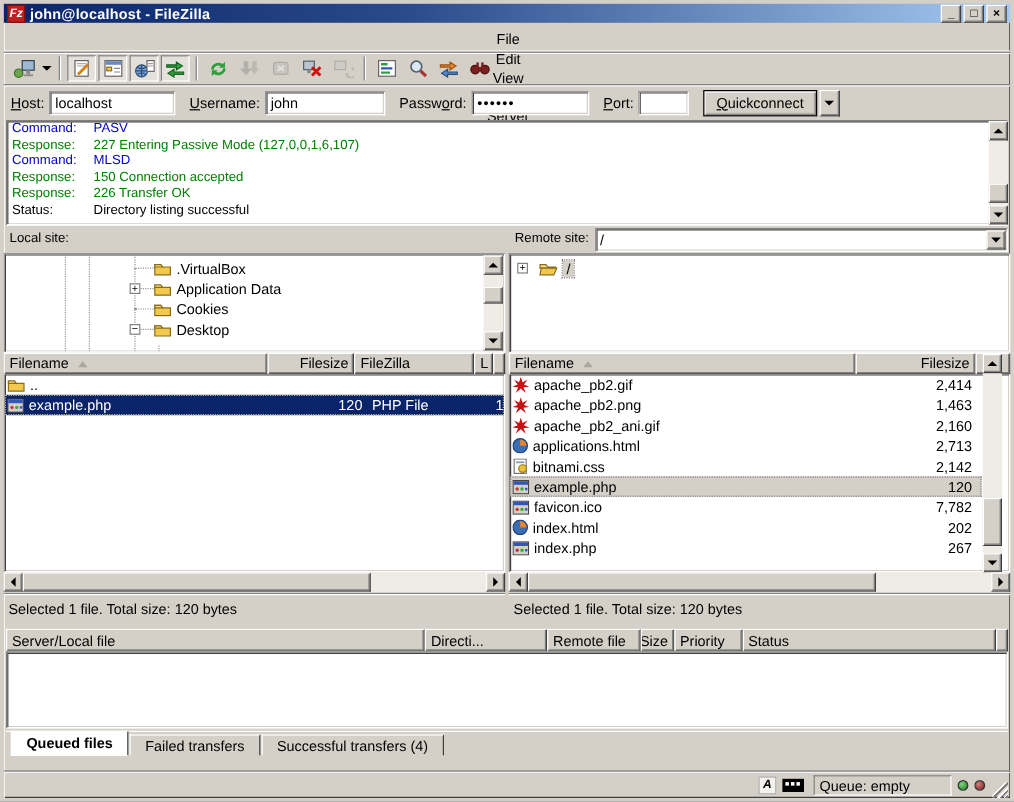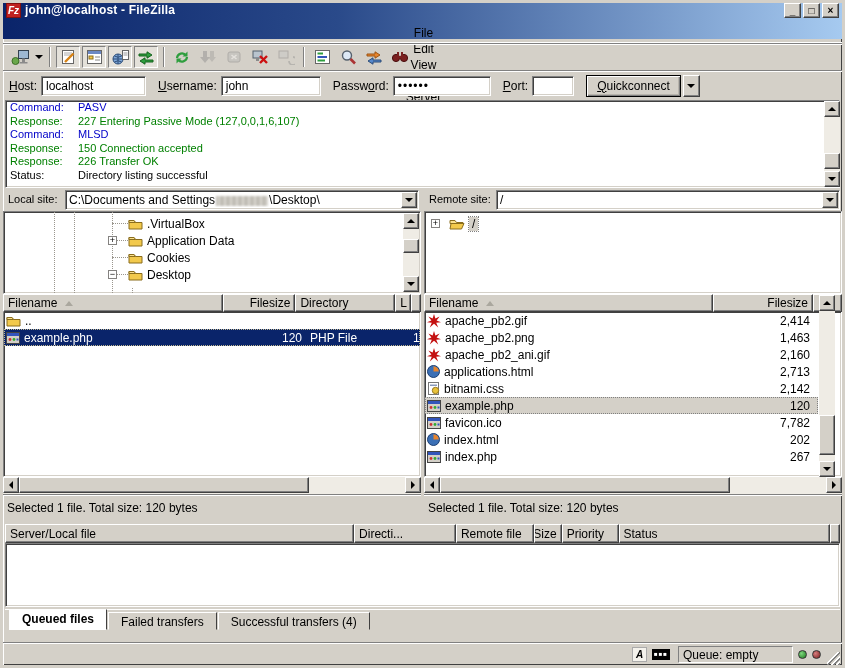--- a/index.html
+++ b/index.html
@@ -4,22 +4,22 @@
 <style>
   html,body{margin:0;padding:0;background:#808080;}
   *{box-sizing:border-box;font-family:"Liberation Sans",sans-serif;}
   .window{position:relative;width:845px;height:668px;background:#d4d0c8;
     border:3px solid #d4d0c8;box-shadow:inset 1px 1px 0 #fff, inset -1px -1px 0 #404040;overflow:hidden;}
   .abs{position:absolute;}
   
   .b-out{border:1px solid;border-color:#fff #404040 #404040 #fff;box-shadow:inset -1px -1px 0 #808080;}
   .b-in{border:1px solid;border-color:#808080 #fff #fff #808080;box-shadow:inset 1px 1px 0 #404040, inset -1px -1px 0 #d4d0c8;background:#fff;}
   
-  .titlebar{left:0;top:0;width:839px;height:36px;background:linear-gradient(90deg,#0a246a 0%,#2a4a8a 40%,#a6caf0 100%);
-    display:flex;align-items:flex-start;padding:0 3px;}
+  .titlebar{left:0;top:0;width:839px;height:16px;background:linear-gradient(90deg,#0a246a 0%,#2a4a8a 40%,#a6caf0 100%);
+    display:flex;align-items:flex-end;padding:0 3px;}
   .fz-logo{width:15px;height:15px;background:#c02020;border:1px solid #801010;color:#fff;
     font-size:10px;font-weight:bold;font-style:italic;text-align:center;line-height:13px;margin-right:4px;}
   .title-text{color:#fff;font-size:12px;font-weight:bold;flex:1;letter-spacing:.2px;}
   .winbtn{width:17px;height:15px;background:#d4d0c8;margin-left:2px;text-align:center;
     font-size:10px;font-weight:bold;line-height:13px;color:#000;}
   
   .menubar{left:0;top:22px;width:839px;height:18px;display:flex;align-items:center;padding-left:2px;border-bottom:1px solid #fff;flex-direction:column;}
   .menu-item{padding:1px 7px;font-size:12px;}
   
   .toolbar{left:0;top:40px;width:839px;height:27px;display:flex;align-items:center;padding-left:4px;border-top:1px solid #808080;box-shadow:inset 0 1px 0 #fff;}
@@ -285,26 +285,20 @@
       </div>
     <div class="sb-thumb b-out" style="top:52px;height:16px;width:16px;"></div>
     <div class="sb-btn b-out" style="bottom:0;">
         <span class="arrow-d"></span>
       </div>
   </div>
 
   <div class="abs" style="left:0;top:186px;width:418px;height:332px;">
     <div class="sitebar">
       <span class="site-label">Local site:</span>
-      <div class="combo b-in" style="left:62px;width:354px;">
-        <span class="combo-text" id="local-path">C:\Documents and Settings<span style="display: inline-block; width: 52px; height: 10px; vertical-align: middle; background: repeating-linear-gradient(90deg, rgb(181, 178, 170), rgb(220, 217, 210) 3px, rgb(181, 178, 170) 6px); filter: blur(1.2px); margin: 0px 1px;"></span>\Desktop\</span>
-        <span class="combo-btn b-out">
-            <span class="arrow-d"></span>
-          </span>
-      </div>
     </div>
     <div class="treepane b-in" style="left:0;top:22px;width:418px;height:83px;" id="local-tree">
         <div class="dotline-v" style="left: 50px; top: 0px; height: 83px;"></div>
         <div class="dotline-v" style="left: 70px; top: 0px; height: 83px;"></div>
         <div class="dotline-v" style="left: 108px; top: 0px; height: 83px;"></div>
         <div class="dotline-h" style="left: 108px; top: 11px; width: 16px;"></div>
         <div class="tree-row" style="left: 122px; top: 3px;">
           <span class="ficon">
             <svg width="15" height="13">
               <path d="M1 3.5h5l1.5 2H14v6.5H1z" fill="#F2C94C" stroke="#8a6d1c"></path>
@@ -358,21 +352,21 @@
     </div>
     <div class="lheader" style="left:0;top:105px;width:418px;" id="local-header">
         <div class="hcell b-out" style="width: 227px;">
           <span>Filename</span>
           <span class="sortasc"></span>
         </div>
         <div class="hcell b-out right" style="width: 75px;">
           <span>Filesize</span>
         </div>
         <div class="hcell b-out" style="width: 103px;">
-          <span>Directory</span>
+          <span>FileZilla</span>
         </div>
         <div class="hcell b-out" style="width: 16px;">
           <span>L</span>
         </div>
         <div class="hcell b-out" style="flex: 1 1 0%;"></div>
       </div>
     <div class="listbody b-in" style="left:0;top:123px;width:418px;height:165px;border-top:none;" id="local-list">
         <div class="frow" style="top: 0px;">
           <span class="cell" style="width: 227px; padding: 0px;">
             <span class="ficon">

